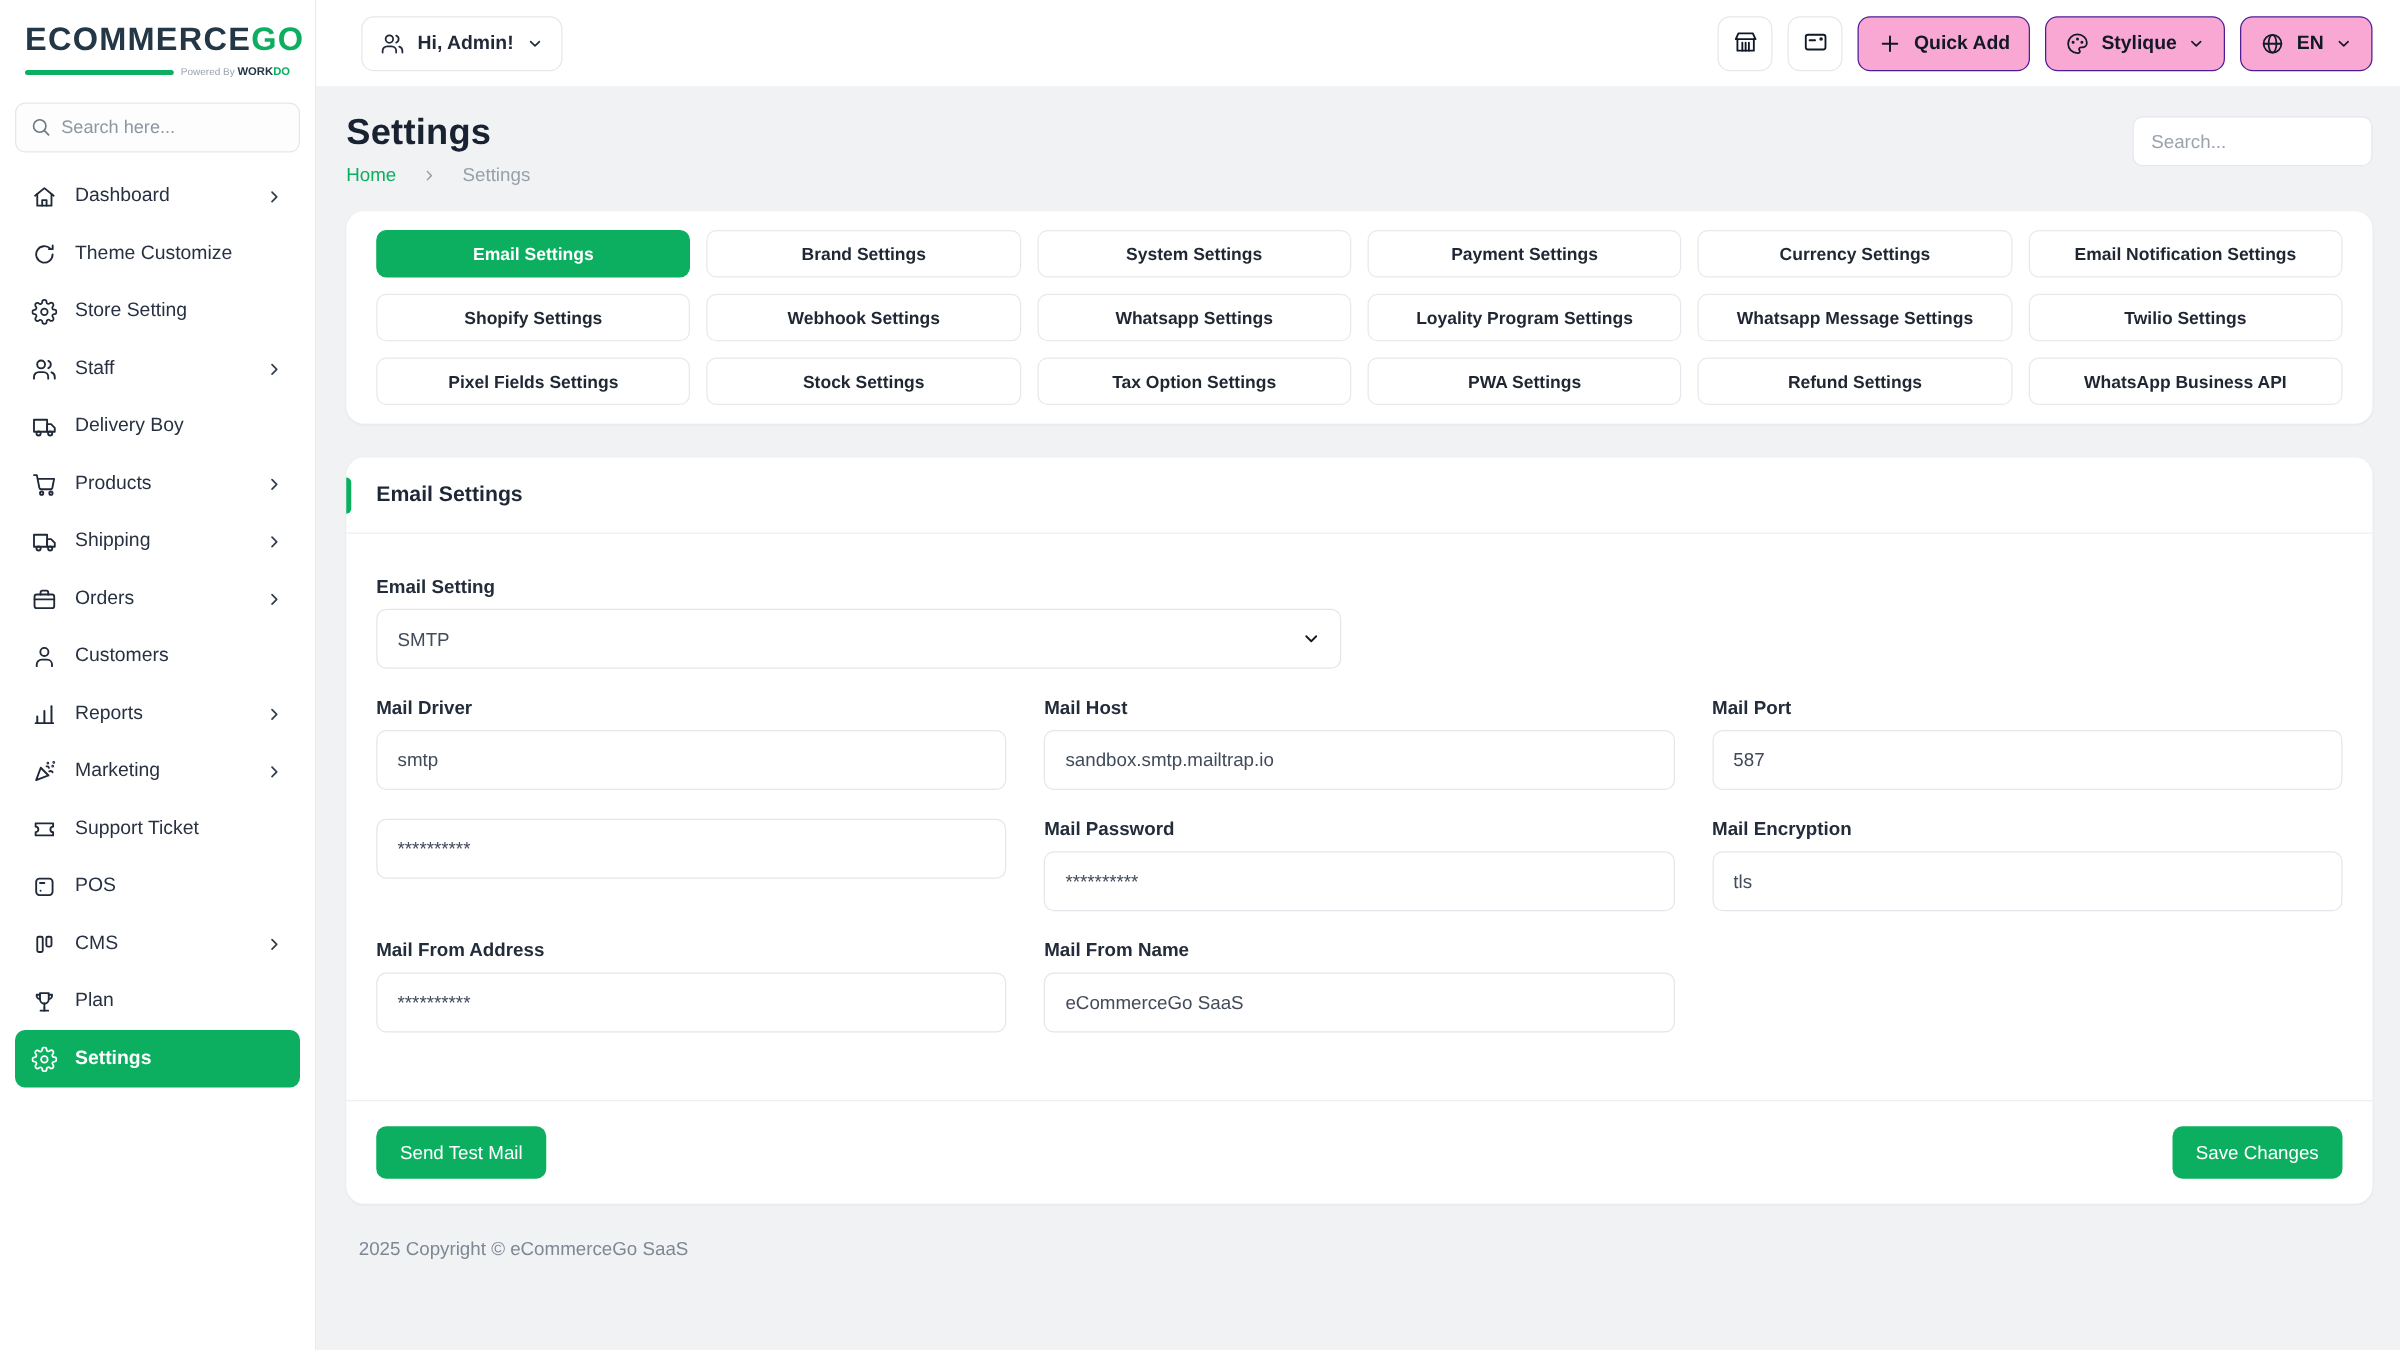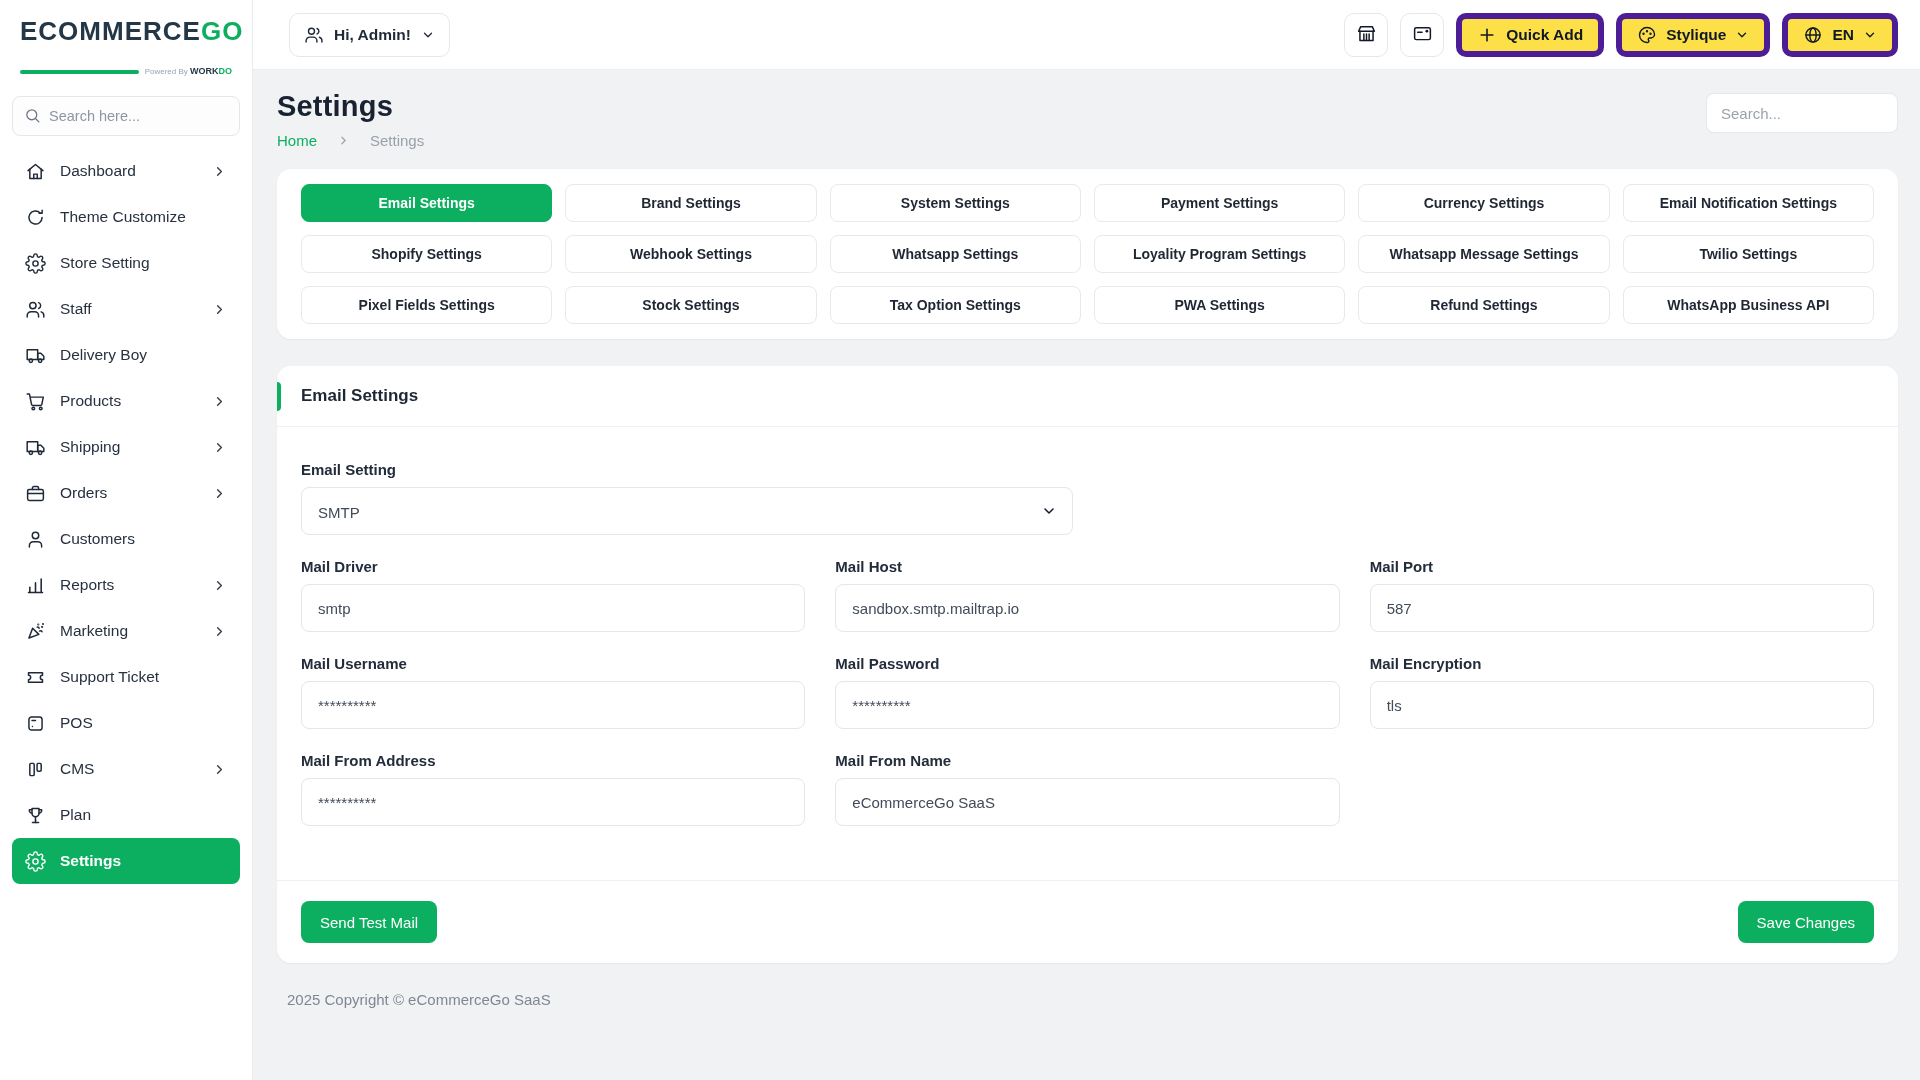--- a/index.html
+++ b/index.html
@@ -5,21 +5,21 @@
   * { box-sizing: border-box; margin: 0; padding: 0; }
   html,body { width:1920px; height:1080px; }
   body { font-family:"Liberation Sans","DejaVu Sans",sans-serif; background:#f1f2f4; overflow:hidden; }
   .app { width:1920px; height:1080px; display:flex; }
 
   
   .sidebar { width:253px; min-width:253px; background:#fff; border-right:1px solid #e9ebee; display:flex; flex-direction:column; }
   .logo-wrap { padding:16px 20px 0 20px; cursor:pointer; }
   .logo-text { font-size:26px; font-weight:800; letter-spacing:1px; color:#233747; white-space:nowrap; }
   .logo-text .go { color:#0caf60; }
-  .logo-underline-row { display:flex; align-items:flex-end; margin-top:19px; gap:6px; }
+  .logo-underline-row { display:flex; align-items:flex-end; margin-top:5px; gap:6px; }
   .logo-line { flex:1; height:4px; background:#0caf60; border-radius:2px; margin-bottom:2px; }
   .powered { font-size:8px; color:#9aa3ad; white-space:nowrap; }
   .powered .pw-main { color:#233747; font-weight:700; font-size:9px; }
   .powered .pw-accent { color:#0caf60; font-weight:700; font-size:9px; }
 
   .side-search { margin:20px 12px 0; position:relative; }
   .side-search input { width:100%; height:40px; border:1px solid #e4e7ea; border-radius:8px; padding:0 12px 0 36px; font-size:14.5px; color:#374151; background:#fdfdfe; outline:none; font-family:inherit; }
   .side-search input::placeholder { color:#8d97a3; }
   .side-search .sico { position:absolute; left:12px; top:11px; width:17px; height:17px; color:#6c7683; }
 
@@ -38,21 +38,21 @@
   .main { flex:1; display:flex; flex-direction:column; min-width:0; }
   .topbar { height:70px; background:#fff; display:flex; align-items:center; padding:0 22px 0 36px; border-bottom:1px solid #edeef1; flex:none;gap:12px; }
   .user-btn { display:flex; align-items:center; gap:10px; border:1px solid #e5e7eb; border-radius:10px; height:44px; padding:0 14px; background:#fff; font-size:15.5px; font-weight:600; color:#1f2937; cursor:pointer; font-family:inherit; }
   .user-btn .bico { width:20px; height:20px; display:flex; }
   .user-btn .bico svg { width:20px; height:20px; }
   .cd { width:14px; height:14px; display:flex; }
   .cd svg { width:14px; height:14px; }
   .top-right { margin-left:auto; display:flex; align-items:center; gap:12px; }
   .icon-btn { width:44px; height:44px; border:1px solid #e5e7eb; border-radius:10px; background:#fff; display:flex; align-items:center; justify-content:center; color:#111827; cursor:pointer; }
   .icon-btn svg { width:21px; height:21px; }
-  .pill-btn { display:flex; align-items:center; gap:9px; border:6px solid #4c1d95; border-radius:10px; height:44px; padding:0 15px; background:#fde047; font-size:15.5px; font-weight:600; color:#111827; cursor:pointer; font-family:inherit; }
+  .pill-btn { display:flex; align-items:center; gap:9px; border:1px solid #4c1d95; border-radius:10px; height:44px; padding:0 15px; background:#f9a8d4; font-size:15.5px; font-weight:600; color:#111827; cursor:pointer; font-family:inherit; }
   .pill-btn .bico { width:20px; height:20px; display:flex; }
   .pill-btn .bico svg { width:20px; height:20px; }
 
   .content { flex:1; padding:20px 22px 0 24px; }
   .page-head { display:flex; justify-content:space-between; align-items:flex-start; }
   .page-title { font-size:29px; font-weight:700; color:#182230; letter-spacing:0.2px; }
   .breadcrumb { margin-top:9px; font-size:15px; display:flex; gap:20px; align-items:center; }
   .breadcrumb .home { color:#0caf60; cursor:pointer; }
   .breadcrumb .sep { width:13px; height:13px; color:#9aa3ad; display:flex; }
   .breadcrumb .sep svg { width:13px; height:13px; }
@@ -561,21 +561,20 @@
               <input type="text" value="sandbox.smtp.mailtrap.io" style="">
             </div>
             <div class="field">
               <label>Mail Port</label>
               <input type="text" value="587" style="">
             </div>
           </div>
 
           <div class="grid-3">
             <div class="field">
-              <label>Mail Username</label>
               <input type="text" value="**********" style="">
             </div>
             <div class="field">
               <label>Mail Password</label>
               <input type="text" value="**********" style="">
             </div>
             <div class="field">
               <label>Mail Encryption</label>
               <input type="text" value="tls" style="">
             </div>

